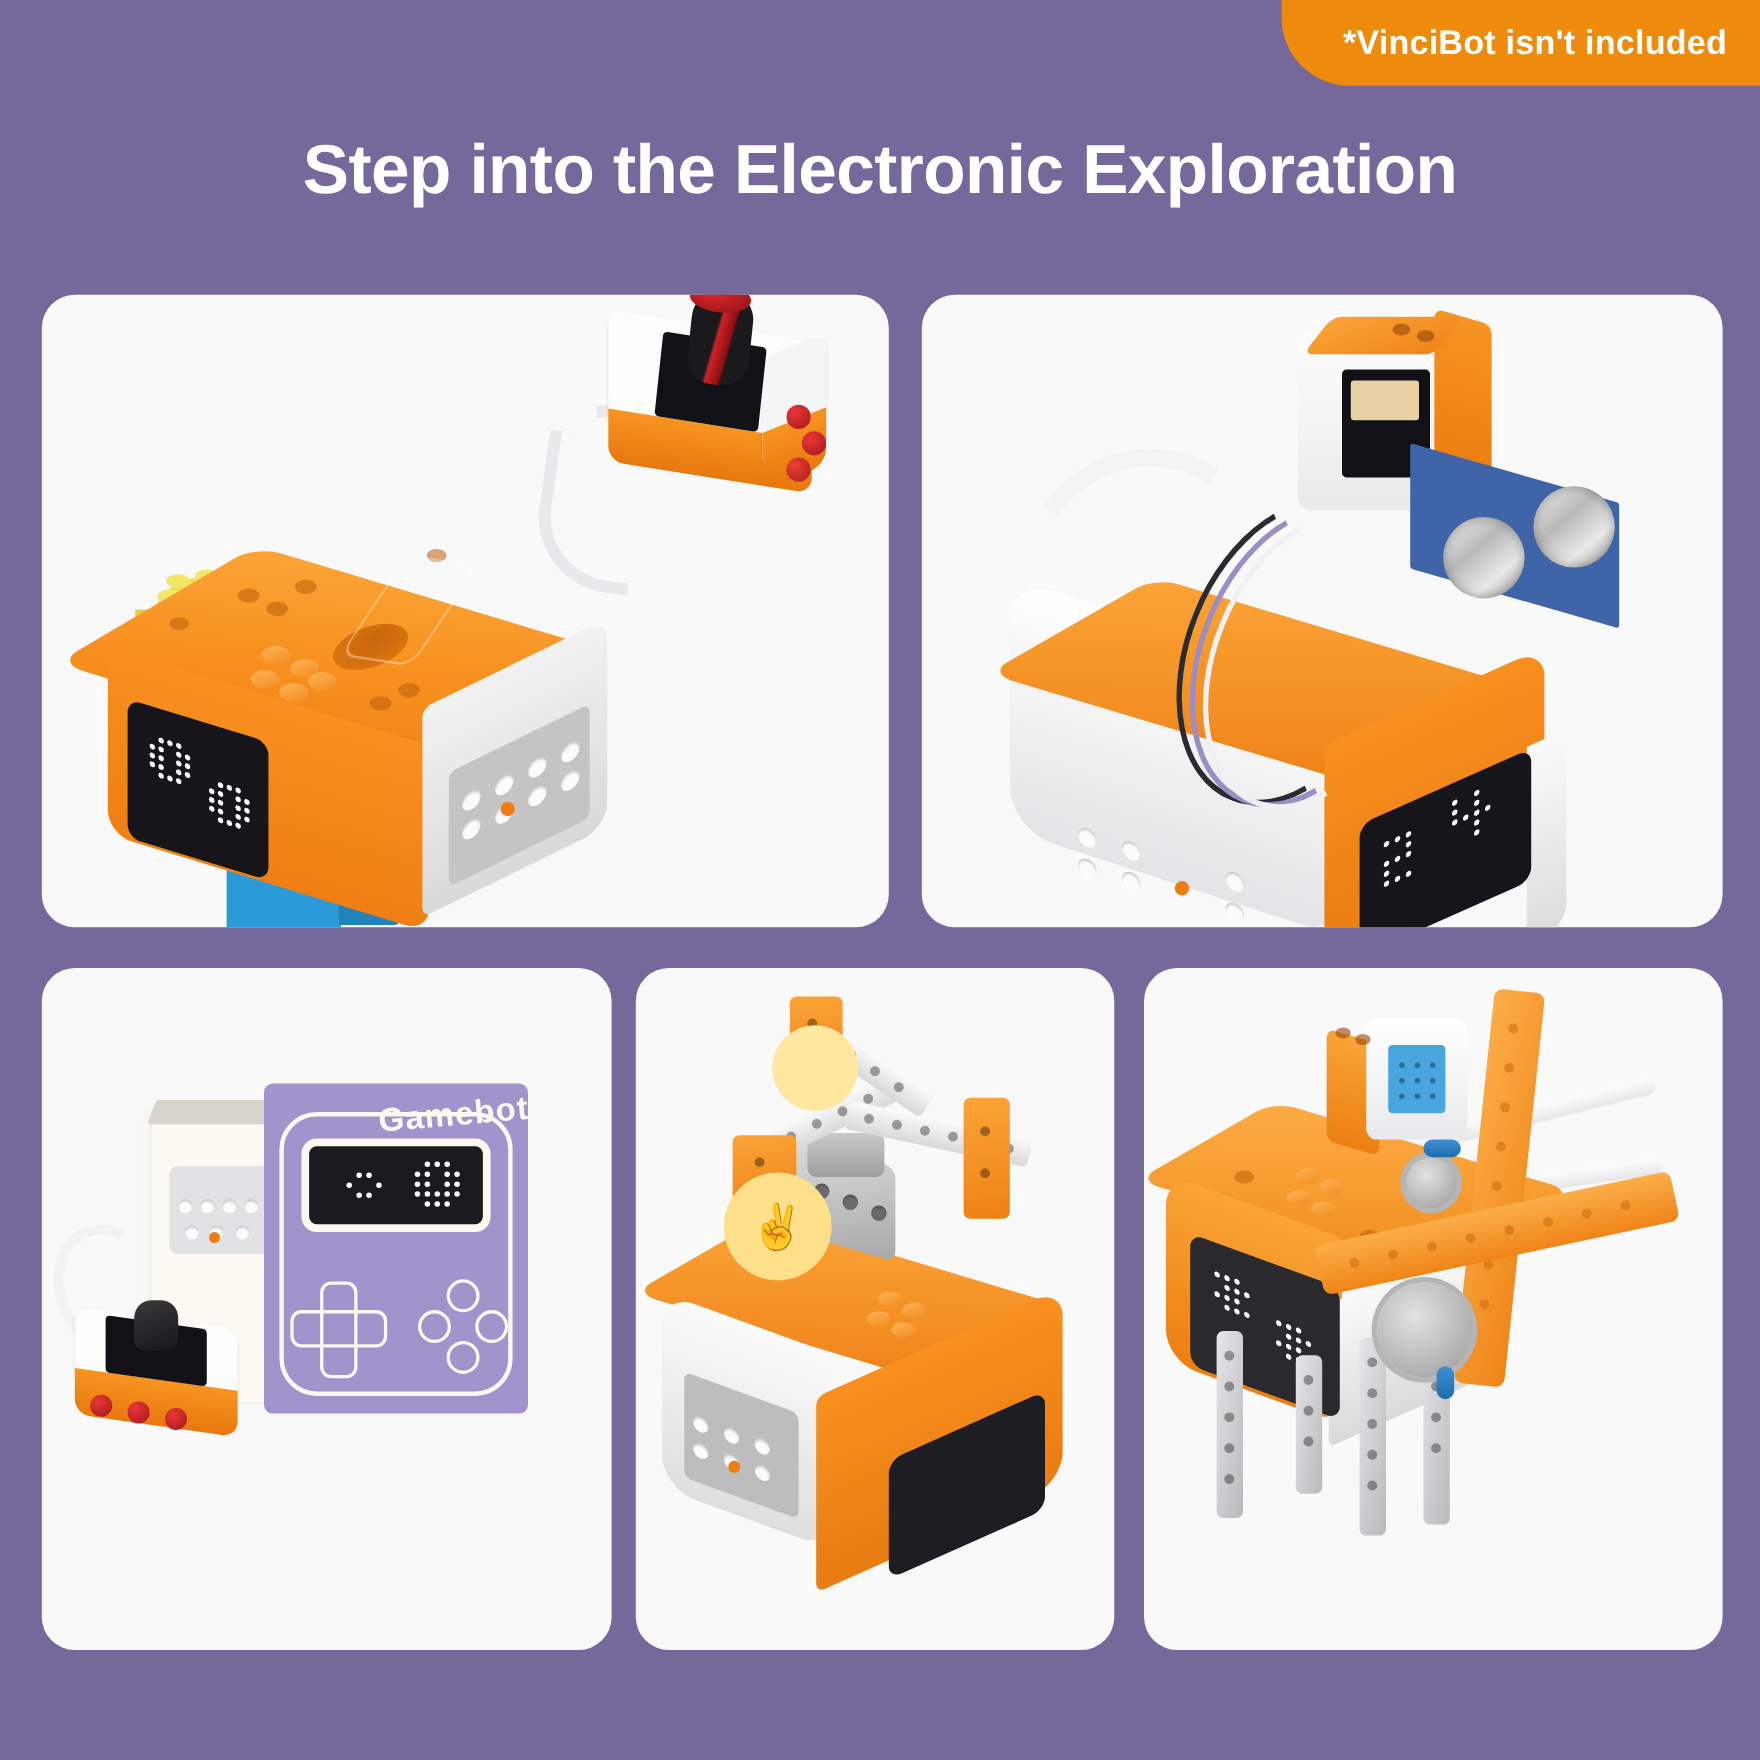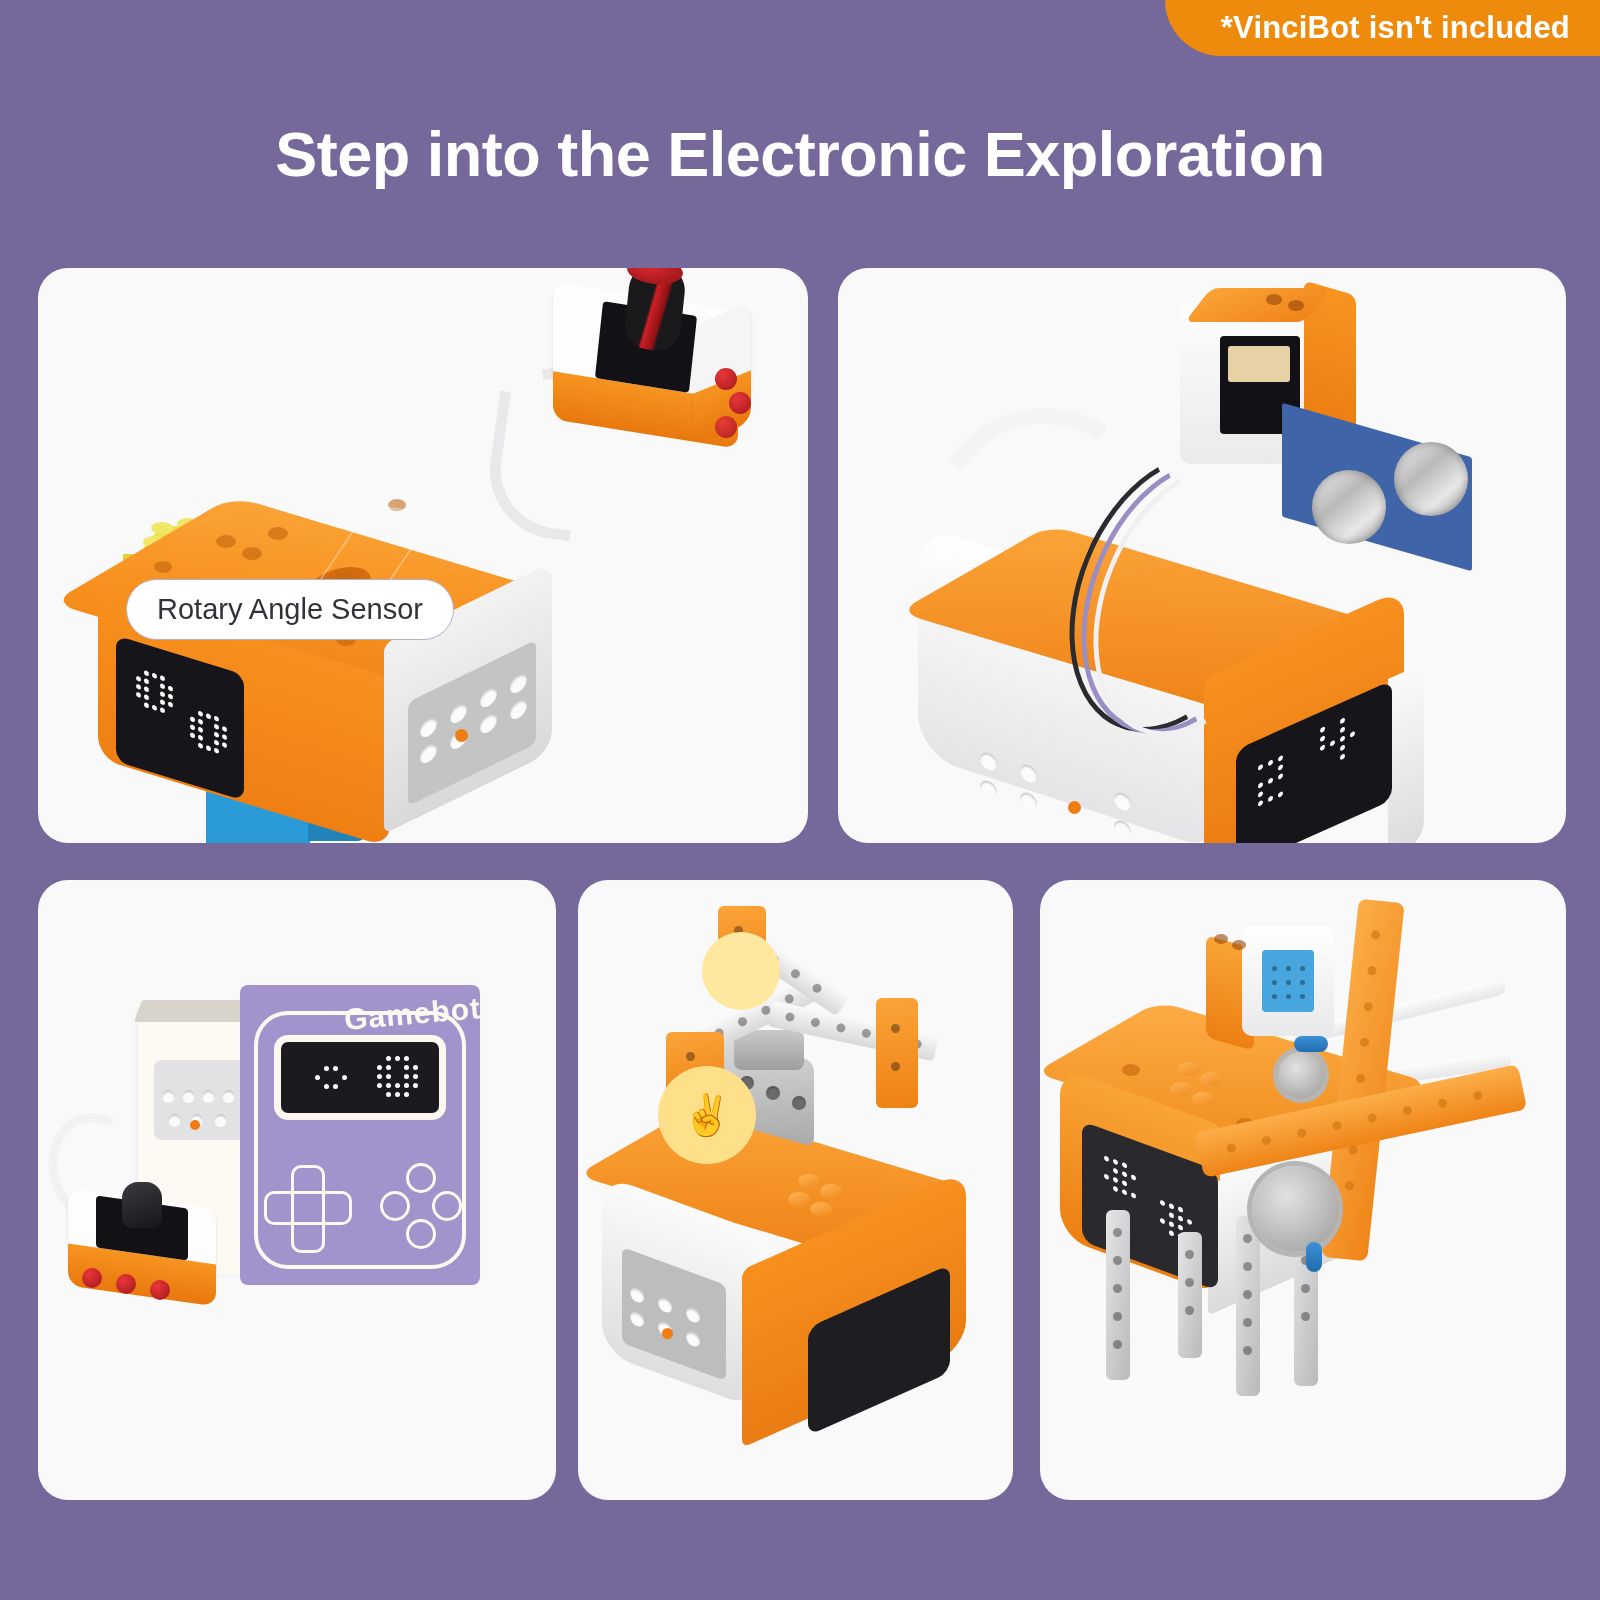--- a/index.html
+++ b/index.html
@@ -8,21 +8,21 @@
     background: #75699b;
     font-family: "Liberation Sans", sans-serif;
     overflow: hidden;
     position: relative;
   }
 
   
   .banner {
     position: absolute;
     top: 0; right: 0;
-    height: 56px;
+    height: 78px;
     padding: 0 30px 0 56px;
     background: #ee8b0d;
     border-bottom-left-radius: 62px;
     display: flex; align-items: center; justify-content: flex-end;
     z-index: 30;
   }
   .banner-text {
     color: #ffffff;
     font-size: 31px;
     font-weight: bold;
@@ -310,21 +310,20 @@
         <div class="port-hole" style="left:352px; top:248px; transform:skewY(-26deg);"></div>
         <div class="port-hole" style="left:382px; top:206px; transform:skewY(-26deg);"></div>
         <div class="port-hole" style="left:382px; top:232px; transform:skewY(-26deg);"></div>
         <div class="port-hole" style="left:412px; top:192px; transform:skewY(-26deg);"></div>
         <div class="port-hole" style="left:412px; top:218px; transform:skewY(-26deg);"></div>
         <div class="orange-screw" style="left:357px; top:246px;"></div>
       </div>
 
     </div>
   </div>
-  <div class="pill" id="pill-rotary">Rotary Angle Sensor</div>
 </div>
 
 <div class="card" id="card-module">
   <div class="card-clip">
     <div class="scene">
 
       <div class="handle" style="left:92px; top:140px; width:230px; height:230px; transform:rotate(-12deg);"></div>
 
       <div style="position:absolute; left:80px; top:195px; width:560px; height:400px;">
 

